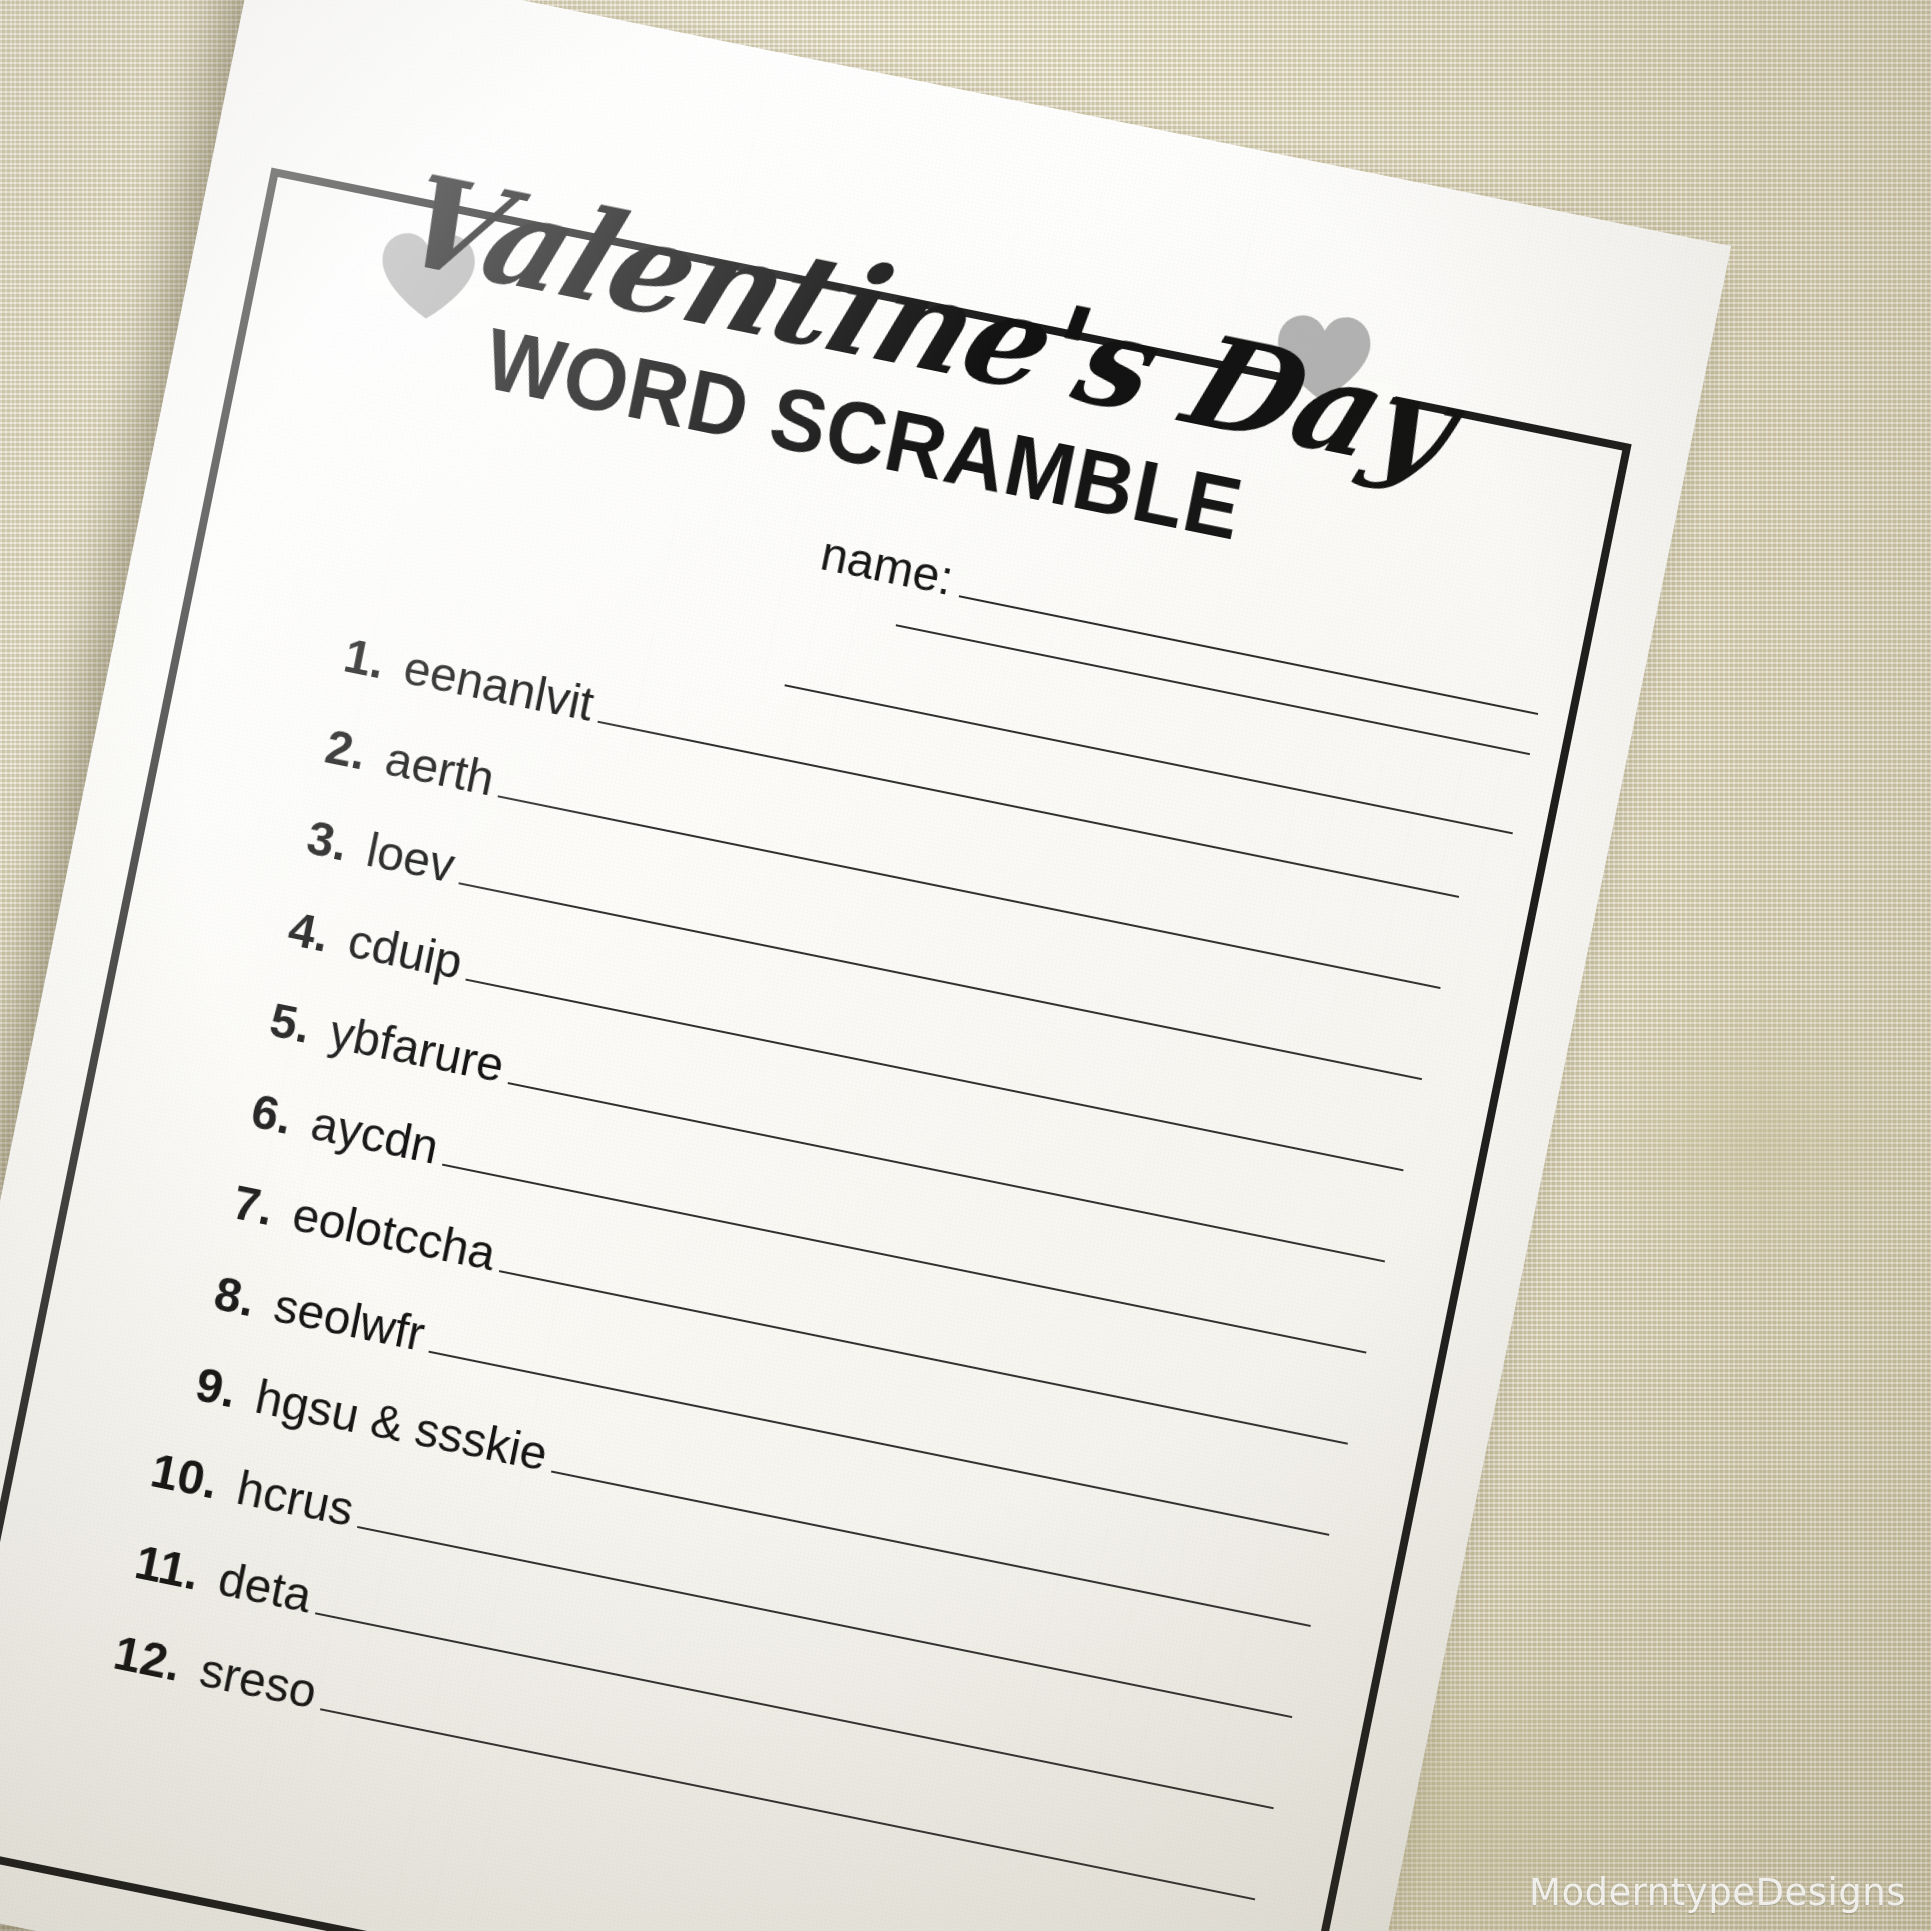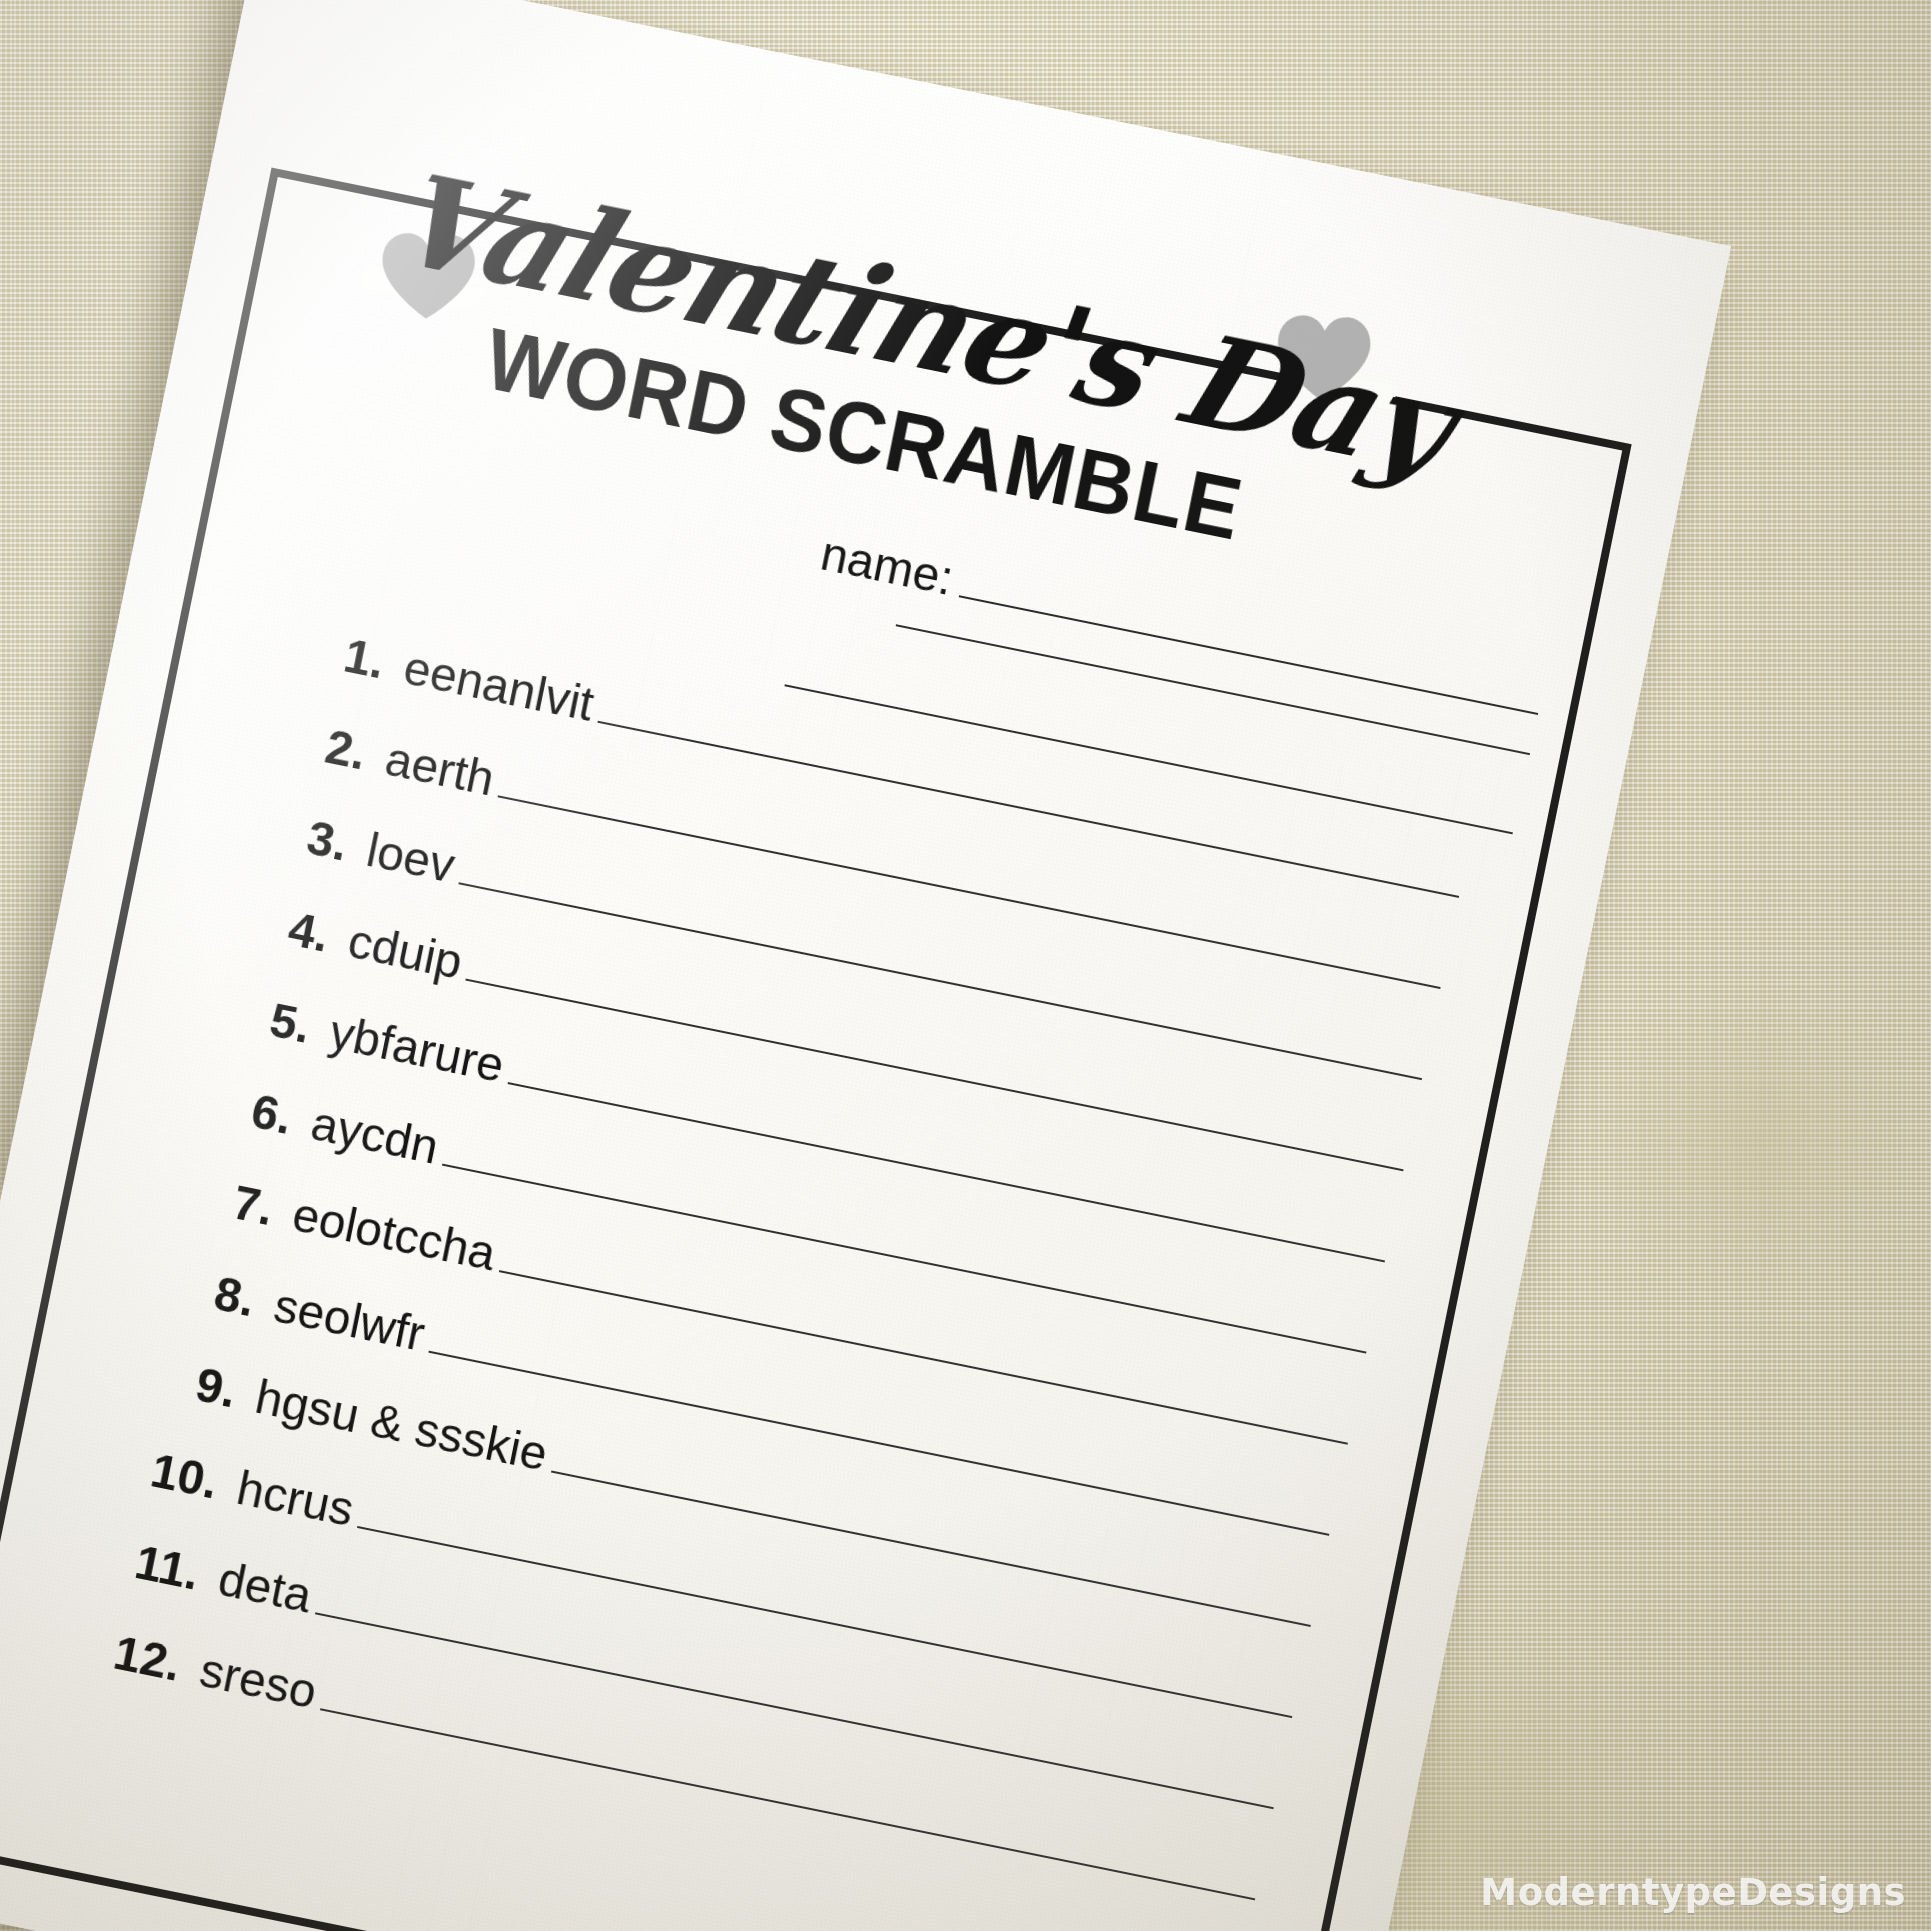--- a/index.html
+++ b/index.html
@@ -191,21 +191,20 @@
   #watermark {
     position: absolute;
     right: 25px;
     bottom: 17.4px;
     font-size: 37px;
     color: rgba(255,255,255,0.82);
     letter-spacing: 0.5px;
     font-family: "DejaVu Sans", sans-serif;
     text-shadow: 0 1px 1.9px rgba(0,0,0,0.18);
     pointer-events: none;
-    font-weight: bold;
   }
 </style>
 </head>
 <body>
 
 <div id="scene">
 
   <div id="sheet-wrap">
     <div id="sheet">
 

